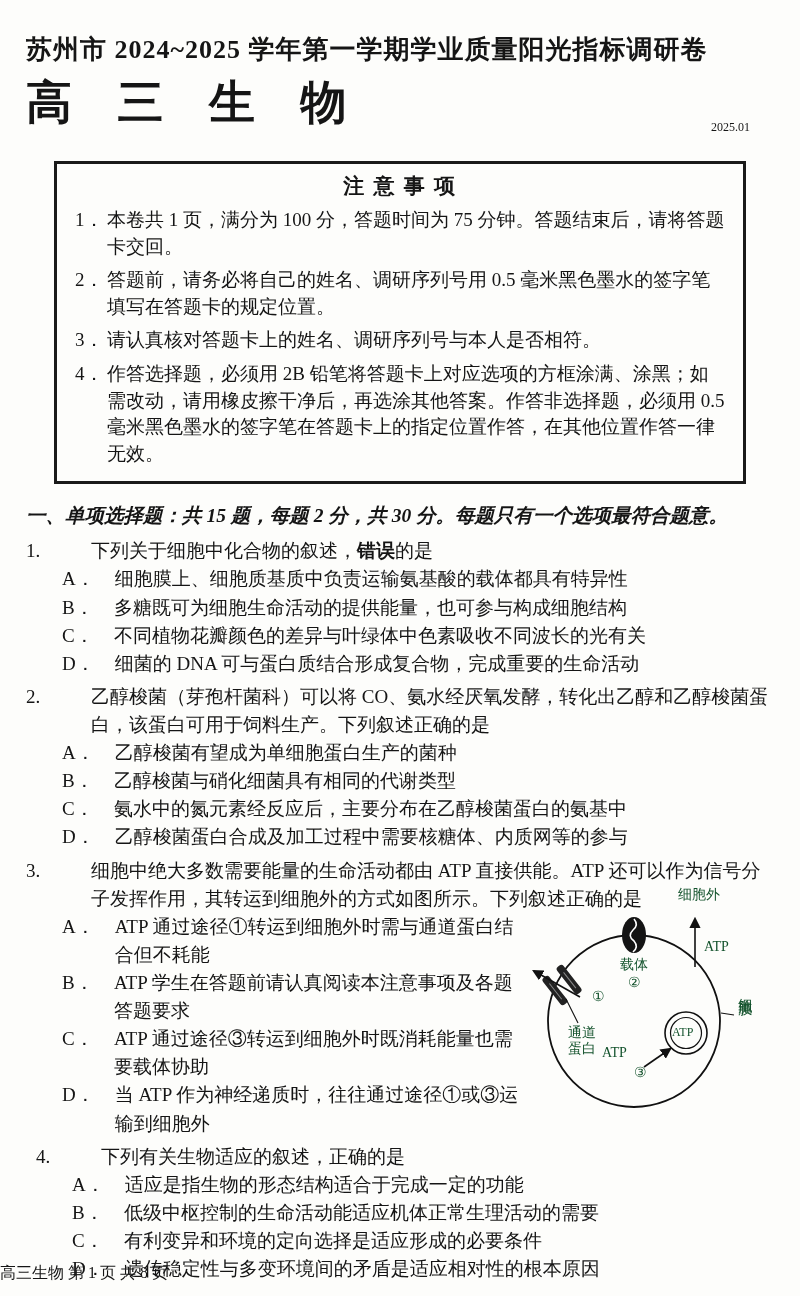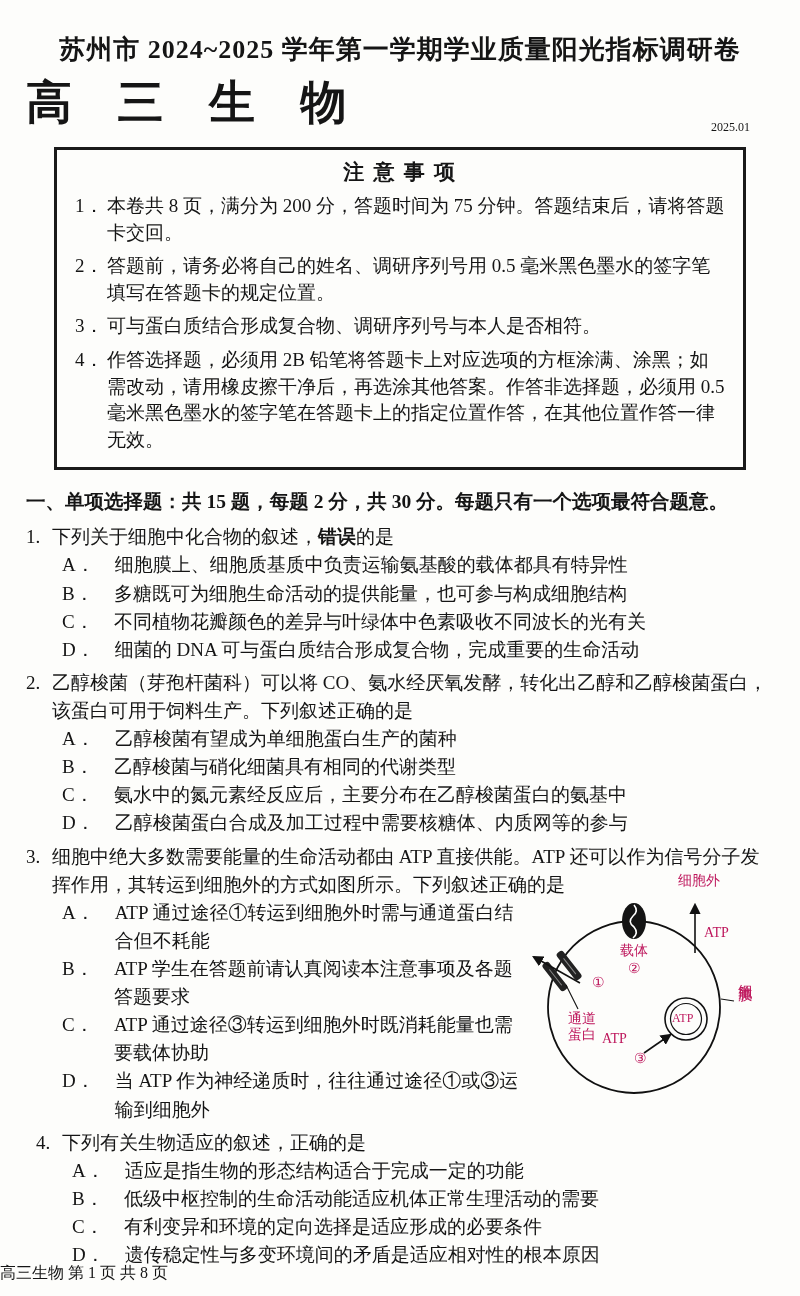--- a/index.html
+++ b/index.html
@@ -4,49 +4,49 @@
 <style>
   * { box-sizing: border-box; }
   html, body { margin: 0; padding: 0; }
   body { width: 800px; background: #e9e7e2; }
   .page {
     width: 800px; height: 1296px; position: relative; overflow: hidden;
     background: #fdfdfb; color: #151515;
     font-family: "Liberation Serif", "DejaVu Serif", serif;
     padding: 28px 26px 0;
   }
-  .paper-title { text-align: center; font-size: 26px; font-weight: 700; letter-spacing: 1px; margin: 4px 0 0; }
+  .paper-title { text-align: left; font-size: 26px; font-weight: 700; letter-spacing: 1px; margin: 4px 0 0; }
   .subject-row { position: relative; text-align: left; margin-top: 4px; height: 66px; }
   .subject { display: inline-block; font-size: 46px; font-weight: 700; word-spacing: 34px; line-height: 64px; }
   .date { position: absolute; right: 24px; bottom: 2px; font-size: 12px; }
 
-  .notice-box { width: 692px; margin: 10px auto 0; border: 3px solid #1a1a1a; padding: 6px 18px 14px; }
+  .notice-box { width: 692px; margin: 24px auto 0; border: 3px solid #1a1a1a; padding: 6px 18px 14px; }
   .notice-title { text-align: center; font-size: 21px; font-weight: 700; letter-spacing: 2px; margin-top: 2px; }
   .notice-intro { font-size: 19px; font-weight: 700; margin-top: 6px; }
   .notice-item { display: flex; font-size: 19px; line-height: 1.4; margin-top: 7px; }
   .notice-item .n-num { flex: 0 0 32px; }
   .notice-item .n-text { flex: 1; }
 
-  .section-title { font-size: 19.5px; font-weight: 700; margin: 18px 0 8px; }
+  .section-title { font-size: 19.5px; font-weight: 700; margin: 18px 0 8px; font-style: italic; }
 
   .question { font-size: 19px; line-height: 1.48; margin-top: 5px; }
   .q-stem { display: flex; }
   .q-num { flex: 0 0 26px; }
-  .q-text { flex: 1; }
+  .q-text { flex: 1; margin-left: 39px; }
   .q-text b { font-weight: 700; }
   .options { padding-left: 36px; }
   .option { display: flex; }
   .opt-label { flex: 0 0 32px; }
   .opt-text { flex: 1; margin-left: 20px; }
 
   .q3 { position: relative; }
   .q3 .options { width: 502px; }
   .q3-fig { position: absolute; right: -6px; top: 30px; width: 252px; height: 240px; margin: 0; }
   .q3-fig svg { position: absolute; left: 0; top: 0; }
-  .fl { position: absolute; font-size: 14px; line-height: 1.2; color: #be185d; white-space: nowrap; }
+  .fl { position: absolute; font-size: 14px; line-height: 1.2; color: #14532d; white-space: nowrap; }
   .fl-wrap { white-space: normal; width: 32px; text-align: center; }
   .fl-vert { writing-mode: vertical-rl; letter-spacing: 2px; }
 
   .q4 { margin-left: 10px; }
 
   .footer { position: absolute; left: 0; bottom: 12px; width: 100%; font-size: 16px; }
 </style>
 </head>
 <body>
 
@@ -56,29 +56,29 @@
 
   <div class="subject-row">
     <span class="subject">高 三 生 物</span>
     <span class="date">2025.01</span>
   </div>
 
   <div class="notice-box">
     <div class="notice-title">注 意 事 项</div>
     <div class="notice-item">
       <span class="n-num">1．</span>
-      <span class="n-text">本卷共 8 页，满分为 200 分，答题时间为 75 分钟。答题结束后，请将答题卡交回。</span>
+      <span class="n-text">本卷共 1 页，满分为 100 分，答题时间为 75 分钟。答题结束后，请将答题卡交回。</span>
     </div>
     <div class="notice-item">
       <span class="n-num">2．</span>
       <span class="n-text">答题前，请务必将自己的姓名、调研序列号用 0.5 毫米黑色墨水的签字笔填写在答题卡的规定位置。</span>
     </div>
     <div class="notice-item">
       <span class="n-num">3．</span>
-      <span class="n-text">可与蛋白质结合形成复合物、调研序列号与本人是否相符。</span>
+      <span class="n-text">请认真核对答题卡上的姓名、调研序列号与本人是否相符。</span>
     </div>
     <div class="notice-item">
       <span class="n-num">4．</span>
       <span class="n-text">作答选择题，必须用 2B 铅笔将答题卡上对应选项的方框涂满、涂黑；如需改动，请用橡皮擦干净后，再选涂其他答案。作答非选择题，必须用 0.5 毫米黑色墨水的签字笔在答题卡上的指定位置作答，在其他位置作答一律无效。</span>
     </div>
   </div>
 
   <div class="section-title">一、单项选择题：共 15 题，每题 2 分，共 30 分。每题只有一个选项最符合题意。</div>
 
   <div class="question">

